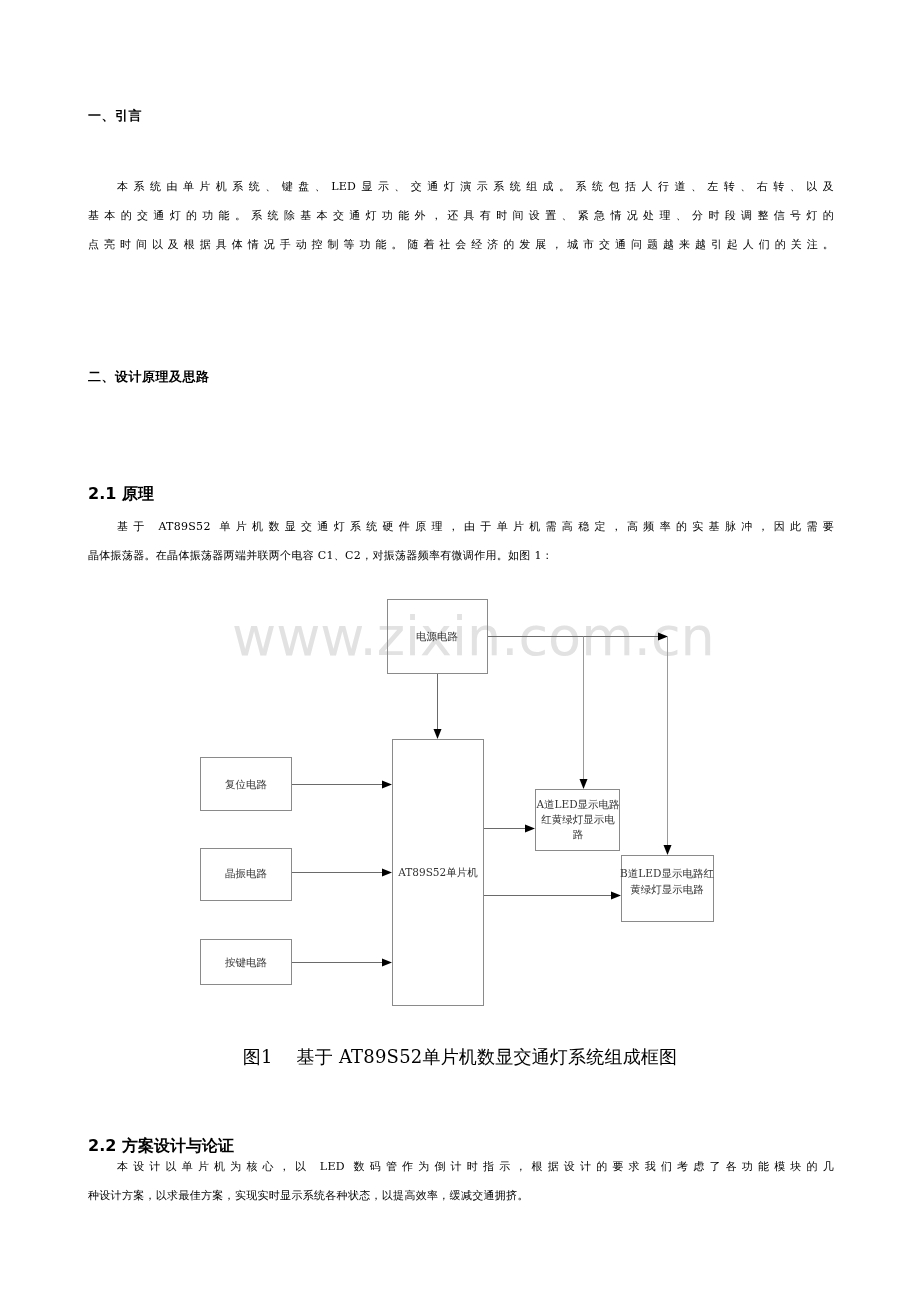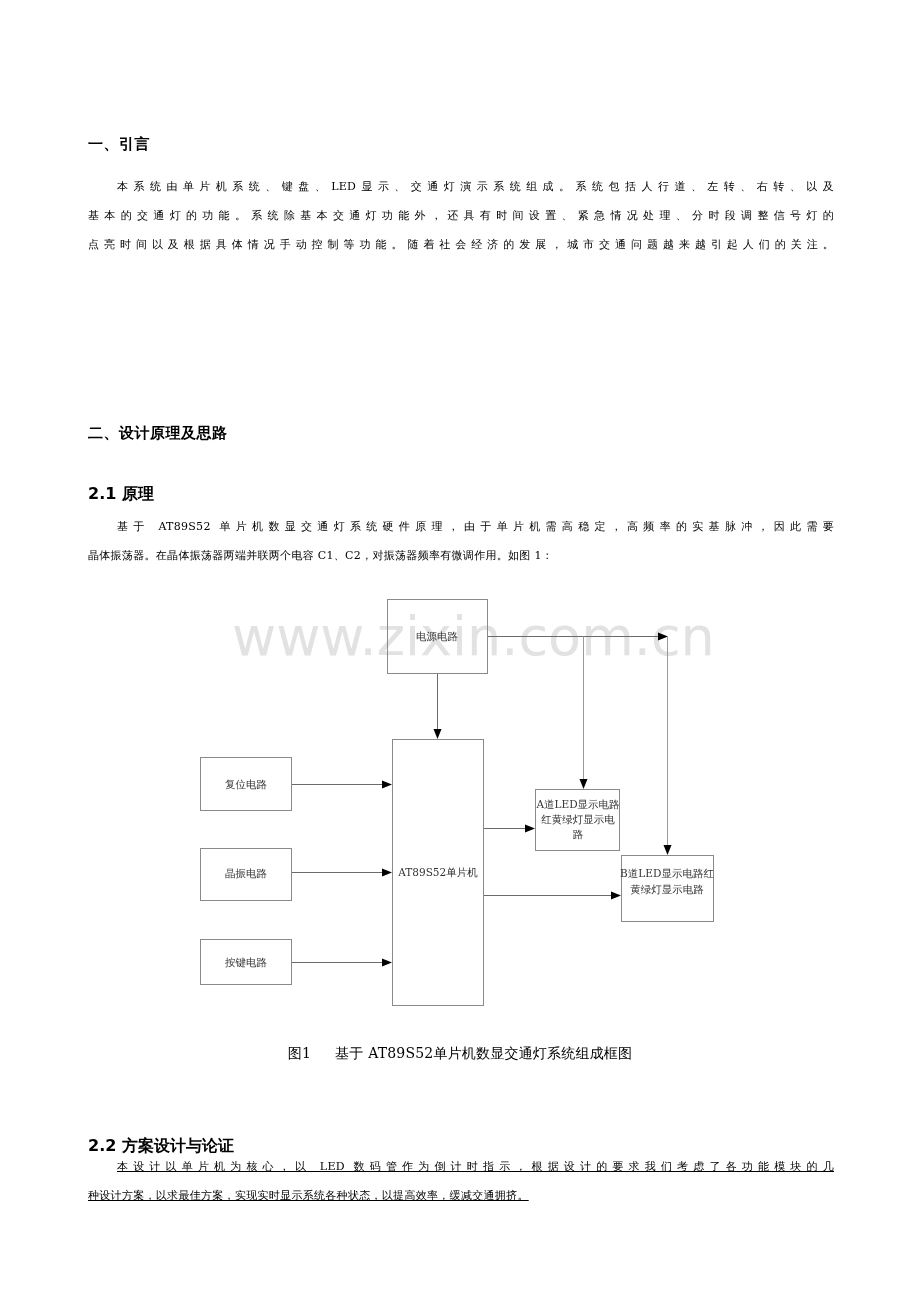--- a/index.html
+++ b/index.html
@@ -1,45 +1,45 @@
 <!DOCTYPE html>
 <html><head>
   <meta charset="utf-8">
   <style>
     html, body { margin: 0; padding: 0; background: #ffffff; }
     body { width: 920px; height: 1302px; position: relative; overflow: hidden;
            font-family: "DejaVu Serif", "Liberation Serif", serif; color: #000; }
     .h1 { position: absolute; left: 88px; font-family: "DejaVu Sans", "Liberation Sans", sans-serif;
-          font-weight: bold; font-size: 15px; letter-spacing: 0.5px; margin-top: 28px; }
+          font-weight: bold; font-size: 13px; letter-spacing: 0.5px; }
     .h2 { position: absolute; left: 88px; font-family: "DejaVu Sans", "Liberation Sans", sans-serif;
           font-weight: bold; font-size: 16px; }
     .para { position: absolute; left: 88px; width: 746px; font-size: 11px; line-height: 29px;
             text-align: justify; text-indent: 29px; letter-spacing: 0.3px; }
     .para .line { display: block; white-space: nowrap; text-align: justify; text-align-last: justify; }
     .para .line.first { text-indent: 29px; }
     .para .line.last { text-align-last: left; }
     .caption { position: absolute; left: 0; width: 920px; top: 1045px; text-align: center;
-               font-size: 14px; letter-spacing: 0.2px; }
+               font-size: 18px; letter-spacing: 0.2px; }
     .caption .num { margin-right: 24px; }
     .diagram { position: absolute; left: 0; top: 0; width: 920px; height: 1302px; pointer-events: none; }
     .box-label { font-family: "DejaVu Serif", "Liberation Serif", serif; font-size: 10.5px; fill: #333; }
     .watermark { font-family: "DejaVu Sans", "Liberation Sans", sans-serif; font-size: 54px; fill: #e2e2e2; }
   </style>
 </head>
 <body>
 
 <div class="h1" style="top:107px;">一、引言</div>
 
 <div class="para" style="top:172px; text-indent:0;">
   <span class="line first">本系统由单片机系统、键盘、LED显示、交通灯演示系统组成。系统包括人行道、左转、右转、以及</span>
   <span class="line">基本的交通灯的功能。系统除基本交通灯功能外，还具有时间设置、紧急情况处理、分时段调整信号灯的</span>
   <span class="line">点亮时间以及根据具体情况手动控制等功能。随着社会经济的发展，城市交通问题越来越引起人们的关注。</span>
 </div>
 
-<div class="h1" style="top:396px;">二、设计原理及思路</div>
+<div class="h1" style="top:368px;">二、设计原理及思路</div>
 
 <div class="h2" style="top:484px;">2.1 原理</div>
 
 <div class="para" style="top:512px; text-indent:0;">
   <span class="line first">基于 AT89S52 单片机数显交通灯系统硬件原理，由于单片机需高稳定，高频率的实基脉冲，因此需要</span>
   <span class="line last">晶体振荡器。在晶体振荡器两端并联两个电容 C1、C2，对振荡器频率有微调作用。如图 1：</span>
 </div>
 
 <svg class="diagram" width="920" height="1302" viewBox="0 0 920 1302">
   <defs>
@@ -93,16 +93,16 @@
   <text class="box-label" x="667" y="877" text-anchor="middle">B道LED显示电路红</text>
   <text class="box-label" x="667" y="893" text-anchor="middle">黄绿灯显示电路</text>
 </svg>
 
 <div class="caption">
   <span class="num">图1</span><span>基于 AT89S52单片机数显交通灯系统组成框图</span>
 </div>
 
 <div class="h2" style="top:1136px;">2.2 方案设计与论证</div>
 
-<div class="para" style="top:1152px; text-indent:0;text-decoration:underline;">
+<div class="para" style="top:1152px; text-indent:0;">
   <span class="line first">本设计以单片机为核心，以 LED 数码管作为倒计时指示，根据设计的要求我们考虑了各功能模块的几</span>
   <span class="line last">种设计方案，以求最佳方案，实现实时显示系统各种状态，以提高效率，缓减交通拥挤。</span>
 </div>
 
 </body></html>

